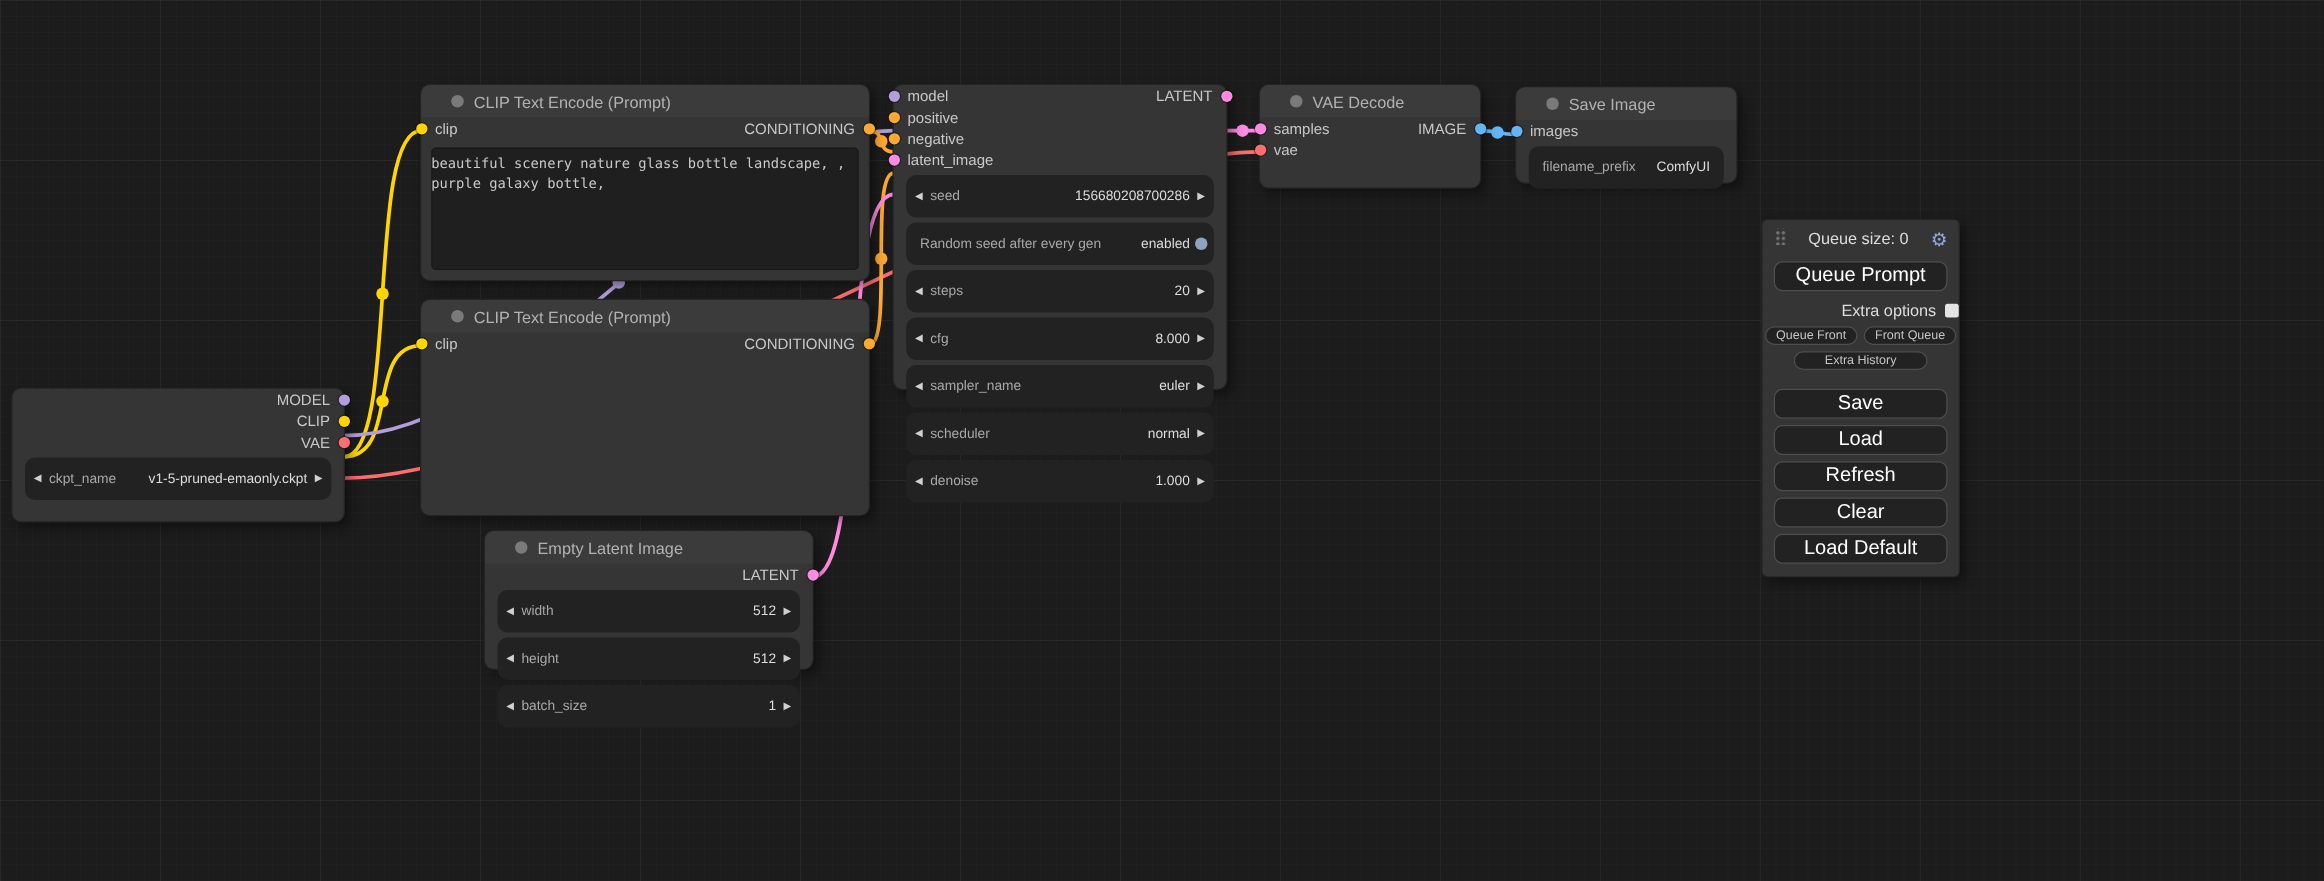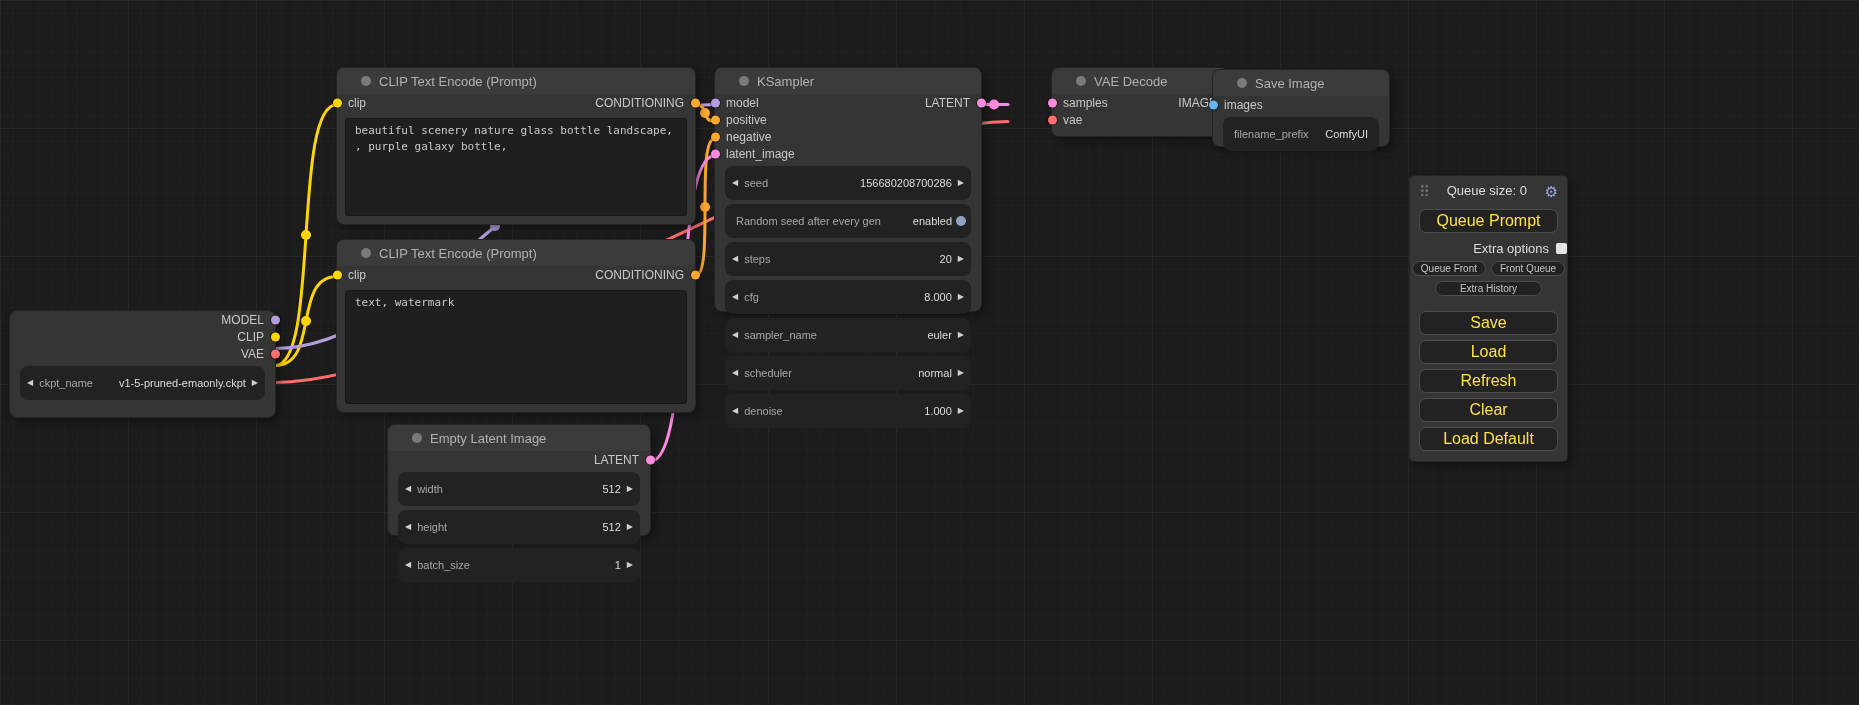--- a/index.html
+++ b/index.html
@@ -36,36 +36,36 @@
   .widget { height:34px; margin:4px 10px 0; background:#222222; border-radius:8px;
             display:flex; align-items:center; padding:0 7px; font-size:11px; color:#a8a8a8; }
   .widget .arrow { color:#d0d0d0; font-size:8px; line-height:16px; flex:0 0 auto; }
   .widget .wname { margin-left:6px; white-space:nowrap; }
   .widget .wval { margin-left:auto; margin-right:6px; color:#dcdcdc; white-space:nowrap; }
   .widget.no-arrows .wname { margin-left:4px; }
   .widget.no-arrows .wval { margin-right:4px; }
   .toggle-circle { width:10px; height:10px; border-radius:50%; margin-right:-2px; flex:0 0 auto; }
 
   .prompt-box { position:absolute; left:8px; right:8px; top:50px; bottom:8px;
-                background:#1f1f1f; border-radius:4px; padding:5px 10px;
+                background:#1f1f1f; border-radius:4px; padding:5px 0;
                 font-family:"DejaVu Sans Mono", monospace; font-size:11px; line-height:1.45;
                 color:#c9c9c9; white-space:pre-wrap; overflow:hidden;
                 box-shadow:inset 0 0 0 1px #191919; }
 
   .menu { position:absolute; left:1410px; top:176px; width:157px; z-index:4;
           background:#353535; border-radius:4px; padding-bottom:10px;
           box-shadow:0 0 0 1px #242424, 4px 4px 9px rgba(0,0,0,0.45); }
   .menu-header { display:flex; align-items:flex-start; padding:7px 8px 3px; color:#dddddd; font-size:13px; }
   .drag { width:9px; height:13px; margin-left:2px;
           background-image:radial-gradient(#777 1.1px, transparent 1.4px);
           background-size:4.5px 4.5px; background-position:0 1px; flex:0 0 auto; }
   .queue-size { flex:1; text-align:center; }
   .gear { font-size:15px; margin-right:1px; flex:0 0 auto; cursor:pointer; }
   .btn { display:block; width:calc(100% - 18px); margin:5px auto 0; background:#222222;
-         border:1px solid #4e4e4e; border-radius:7px; color:#fde047; font-size:16px;
+         border:1px solid #4e4e4e; border-radius:7px; color:#ffffff; font-size:16px;
          font-family:"Liberation Sans", sans-serif; text-align:center; padding:2px 0; cursor:pointer; }
   .extra { display:flex; align-items:center; justify-content:flex-end; gap:7px;
            color:#dddddd; font-size:13px; margin-top:8px; }
   .checkbox { width:11px; height:11px; background:#e4e4e4; border-radius:2px; cursor:pointer; }
   .small-row { display:flex; justify-content:center; gap:5px; margin-top:5px; }
   .btn.small { display:inline-block; width:auto; margin:0; font-size:10px;
                padding:1px 8px; border-radius:9px; color:#c4c4c4; }
 </style>
 </head>
 <body>
@@ -131,21 +131,20 @@
     <div class="node-title">
       <span class="collapse-dot"></span>
       <span class="title-text">CLIP Text Encode (Prompt)</span>
     </div>
     <div class="slot-row">
       <span class="slot-dot in" style="background-color: rgb(255, 213, 0);"></span>
       <span class="in-label">clip</span>
       <span class="out-label">CONDITIONING</span>
       <span class="slot-dot out" style="background-color: rgb(255, 169, 49);"></span>
     </div>
-    <div class="prompt-box">text, watermark</div>
   </div>
 
   <div class="node" style="left:388px;top:425px;width:262px;height:110px">
     <div class="node-title">
       <span class="collapse-dot"></span>
       <span class="title-text">Empty Latent Image</span>
     </div>
     <div class="slot-row">
       <span class="out-label">LATENT</span>
       <span class="slot-dot out" style="background-color: rgb(255, 138, 226);"></span>
@@ -164,24 +163,20 @@
     </div>
     <div class="widget">
       <span class="arrow">◀</span>
       <span class="wname">batch_size</span>
       <span class="wval">1</span>
       <span class="arrow">▶</span>
     </div>
   </div>
 
   <div class="node" style="left:715px;top:68px;width:266px;height:243px">
-    <div class="node-title">
-      <span class="collapse-dot"></span>
-      <span class="title-text">KSampler</span>
-    </div>
     <div class="slot-row">
       <span class="slot-dot in" style="background-color: rgb(179, 157, 219);"></span>
       <span class="in-label">model</span>
       <span class="out-label">LATENT</span>
       <span class="slot-dot out" style="background-color: rgb(255, 138, 226);"></span>
     </div>
     <div class="slot-row">
       <span class="slot-dot in" style="background-color: rgb(255, 169, 49);"></span>
       <span class="in-label">positive</span>
     </div>
@@ -229,21 +224,21 @@
       <span class="arrow">▶</span>
     </div>
     <div class="widget">
       <span class="arrow">◀</span>
       <span class="wname">denoise</span>
       <span class="wval">1.000</span>
       <span class="arrow">▶</span>
     </div>
   </div>
 
-  <div class="node" style="left:1052px;top:68px;width:176px;height:68px">
+  <div class="node" style="left:1008px;top:68px;width:176px;height:82px">
     <div class="node-title">
       <span class="collapse-dot"></span>
       <span class="title-text">VAE Decode</span>
     </div>
     <div class="slot-row">
       <span class="slot-dot in" style="background-color: rgb(255, 138, 226);"></span>
       <span class="in-label">samples</span>
       <span class="out-label">IMAGE</span>
       <span class="slot-dot out" style="background-color: rgb(100, 181, 246);"></span>
     </div>

